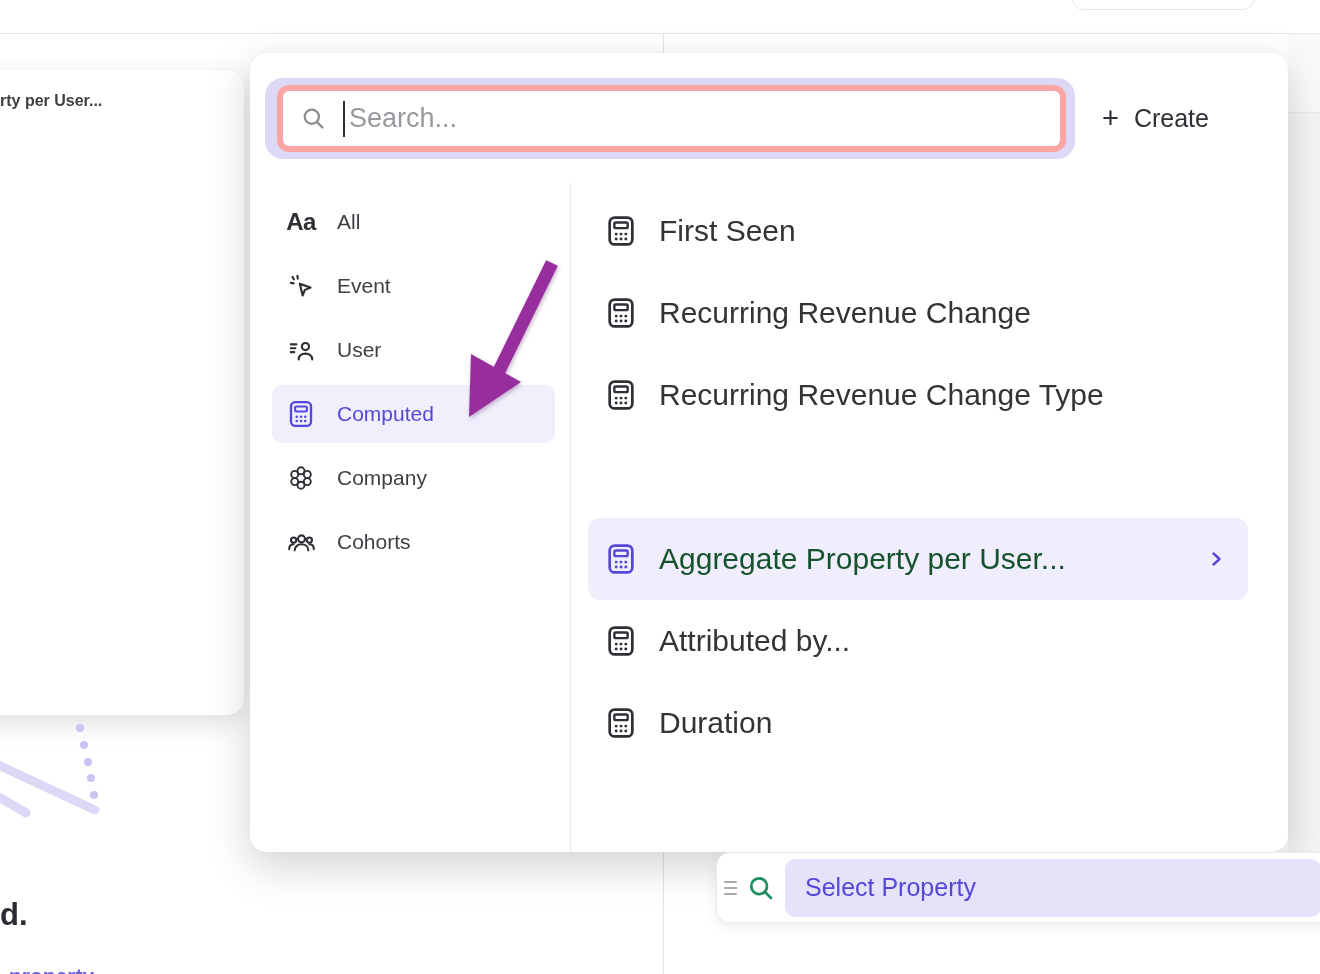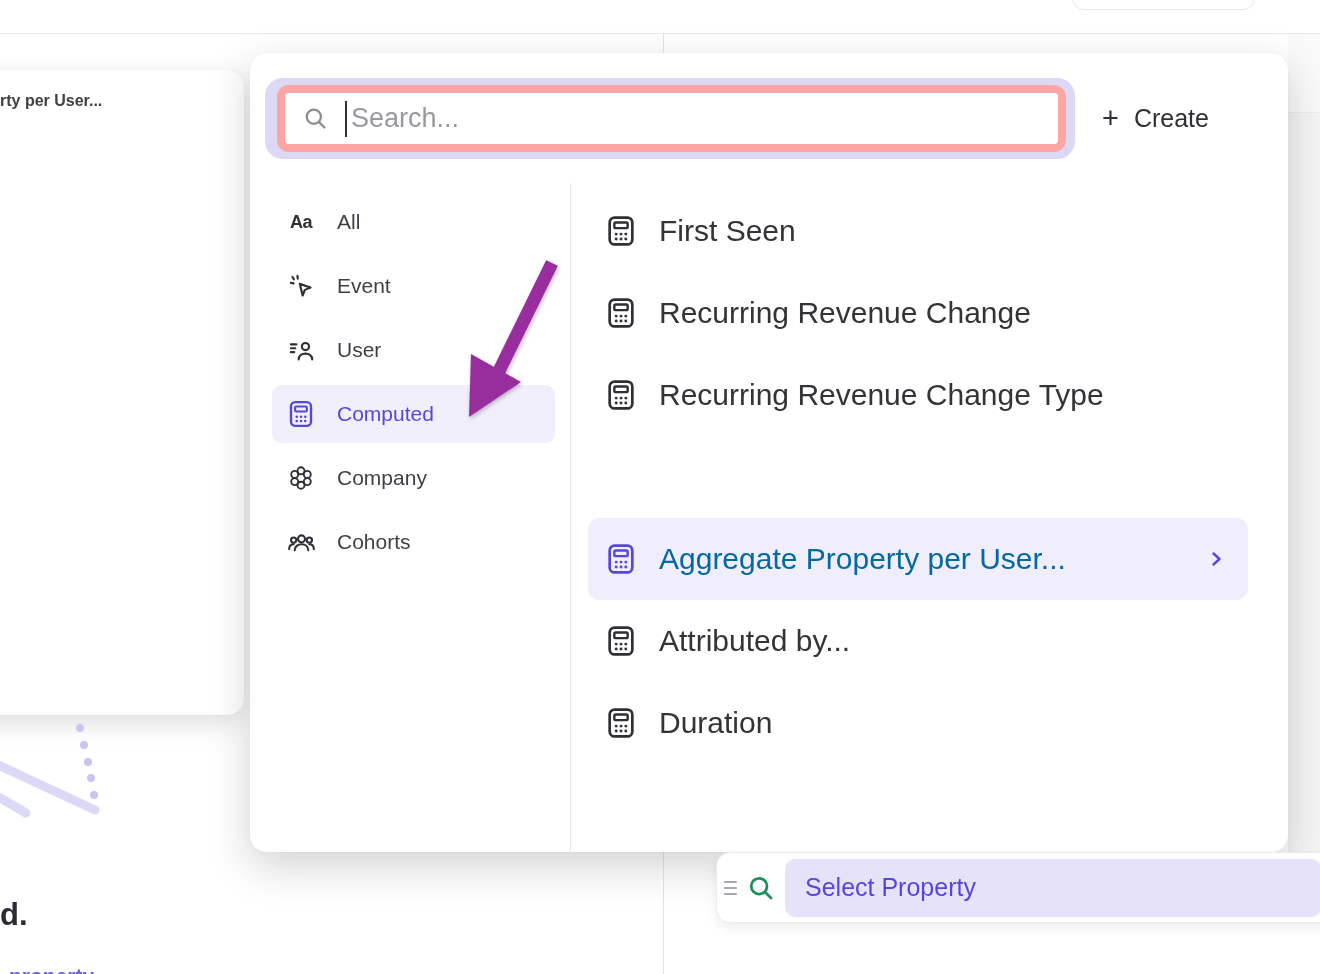--- a/index.html
+++ b/index.html
@@ -30,44 +30,44 @@
 
   
   .bg-heading { left:0; top:897px; font-size:31px; font-weight:bold; color:#2b2b33; }
   .bg-link-fragment { left:9px; top:964px; font-size:21px; font-weight:bold; color:#6f63dd; }
 
   
   .modal { left:250px; top:53px; width:1038px; height:799px; background:#fff; border-radius:16px;
     box-shadow:0 14px 44px rgba(0,0,0,.18), 0 0 1px rgba(0,0,0,.12); }
   .search-glow { position:absolute; left:15px; top:25px; width:810px; height:81px; border-radius:18px; background:#dcd8f6; }
   .search-box { position:absolute; left:27px; top:32px; width:789px; height:67px; border-radius:12px;
-    border:8px solid #fca5a5; background:#fff; display:flex; align-items:center; padding-left:17px; }
+    border:6px solid #fca5a5; background:#fff; display:flex; align-items:center; padding-left:17px; }
   .search-box svg { flex:0 0 auto; }
   .search-caret { width:2px; height:36px; background:#2f2f35; margin-left:16px; }
   .search-input { border:none; outline:none; flex:1; height:100%; font-family:"Liberation Sans", sans-serif;
     font-size:27px; color:#35353b; margin-left:4px; background:transparent; }
   .search-input::placeholder { color:#98989f; opacity:1; }
   .create-btn { position:absolute; left:852px; top:38px; height:54px; display:flex; align-items:center; gap:15px;
     font-size:25px; color:#2f2f35; cursor:pointer; background:none; border:none; font-family:"Liberation Sans", sans-serif; }
   .create-plus { font-size:29px; font-weight:400; line-height:1; color:#2f2f35; }
   .modal-vdiv { position:absolute; left:320px; top:130px; width:1px; height:669px; background:#e9e9e9; }
 
   
   .cat-row { position:absolute; left:22px; width:283px; height:58px; display:flex; align-items:center;
     padding-left:14px; gap:21px; border-radius:10px; cursor:pointer; color:#3f3f46; font-size:21px; }
   .cat-row .cicon { width:30px; height:30px; display:flex; align-items:center; justify-content:center; color:#2f2f35; }
   .cat-row.sel { background:#f1effc; color:#5548d9; }
   .cat-row.sel .cicon { color:#5548d9; }
-  .aa-glyph { font-size:18px; font-weight:600; letter-spacing:-.5px; }
+  .aa-glyph { font-size:24px; font-weight:600; letter-spacing:-.5px; }
 
   
   .prop-row { position:absolute; left:338px; width:660px; height:82px; display:flex; align-items:center;
     padding-left:16px; gap:21px; border-radius:12px; cursor:pointer; color:#333338; font-size:30px; }
   .prop-row .picon { width:34px; height:34px; display:flex; align-items:center; justify-content:center; color:#2f2f35; }
-  .prop-row.sel { background:#f0edfc; color:#0369a1; }
+  .prop-row.sel { background:#f0edfc; color:#14532d; }
   .prop-row.sel .picon { color:#5548d9; }
   .prop-chevron { position:absolute; right:20px; top:50%; transform:translateY(-50%); color:#5548d9; display:flex; }
 
   
   .arrow-overlay { left:0; top:0; pointer-events:none; }
   .arrow-shape { filter:drop-shadow(1px 2px 2px rgba(70,0,80,.30)); }
 
   
   .select-card { left:716px; top:852px; width:637px; height:71px; background:#fff; border:1px solid #ececec;
     border-radius:14px; box-shadow:0 5px 12px rgba(0,0,0,.07); display:flex; align-items:center; padding-left:7px; }

